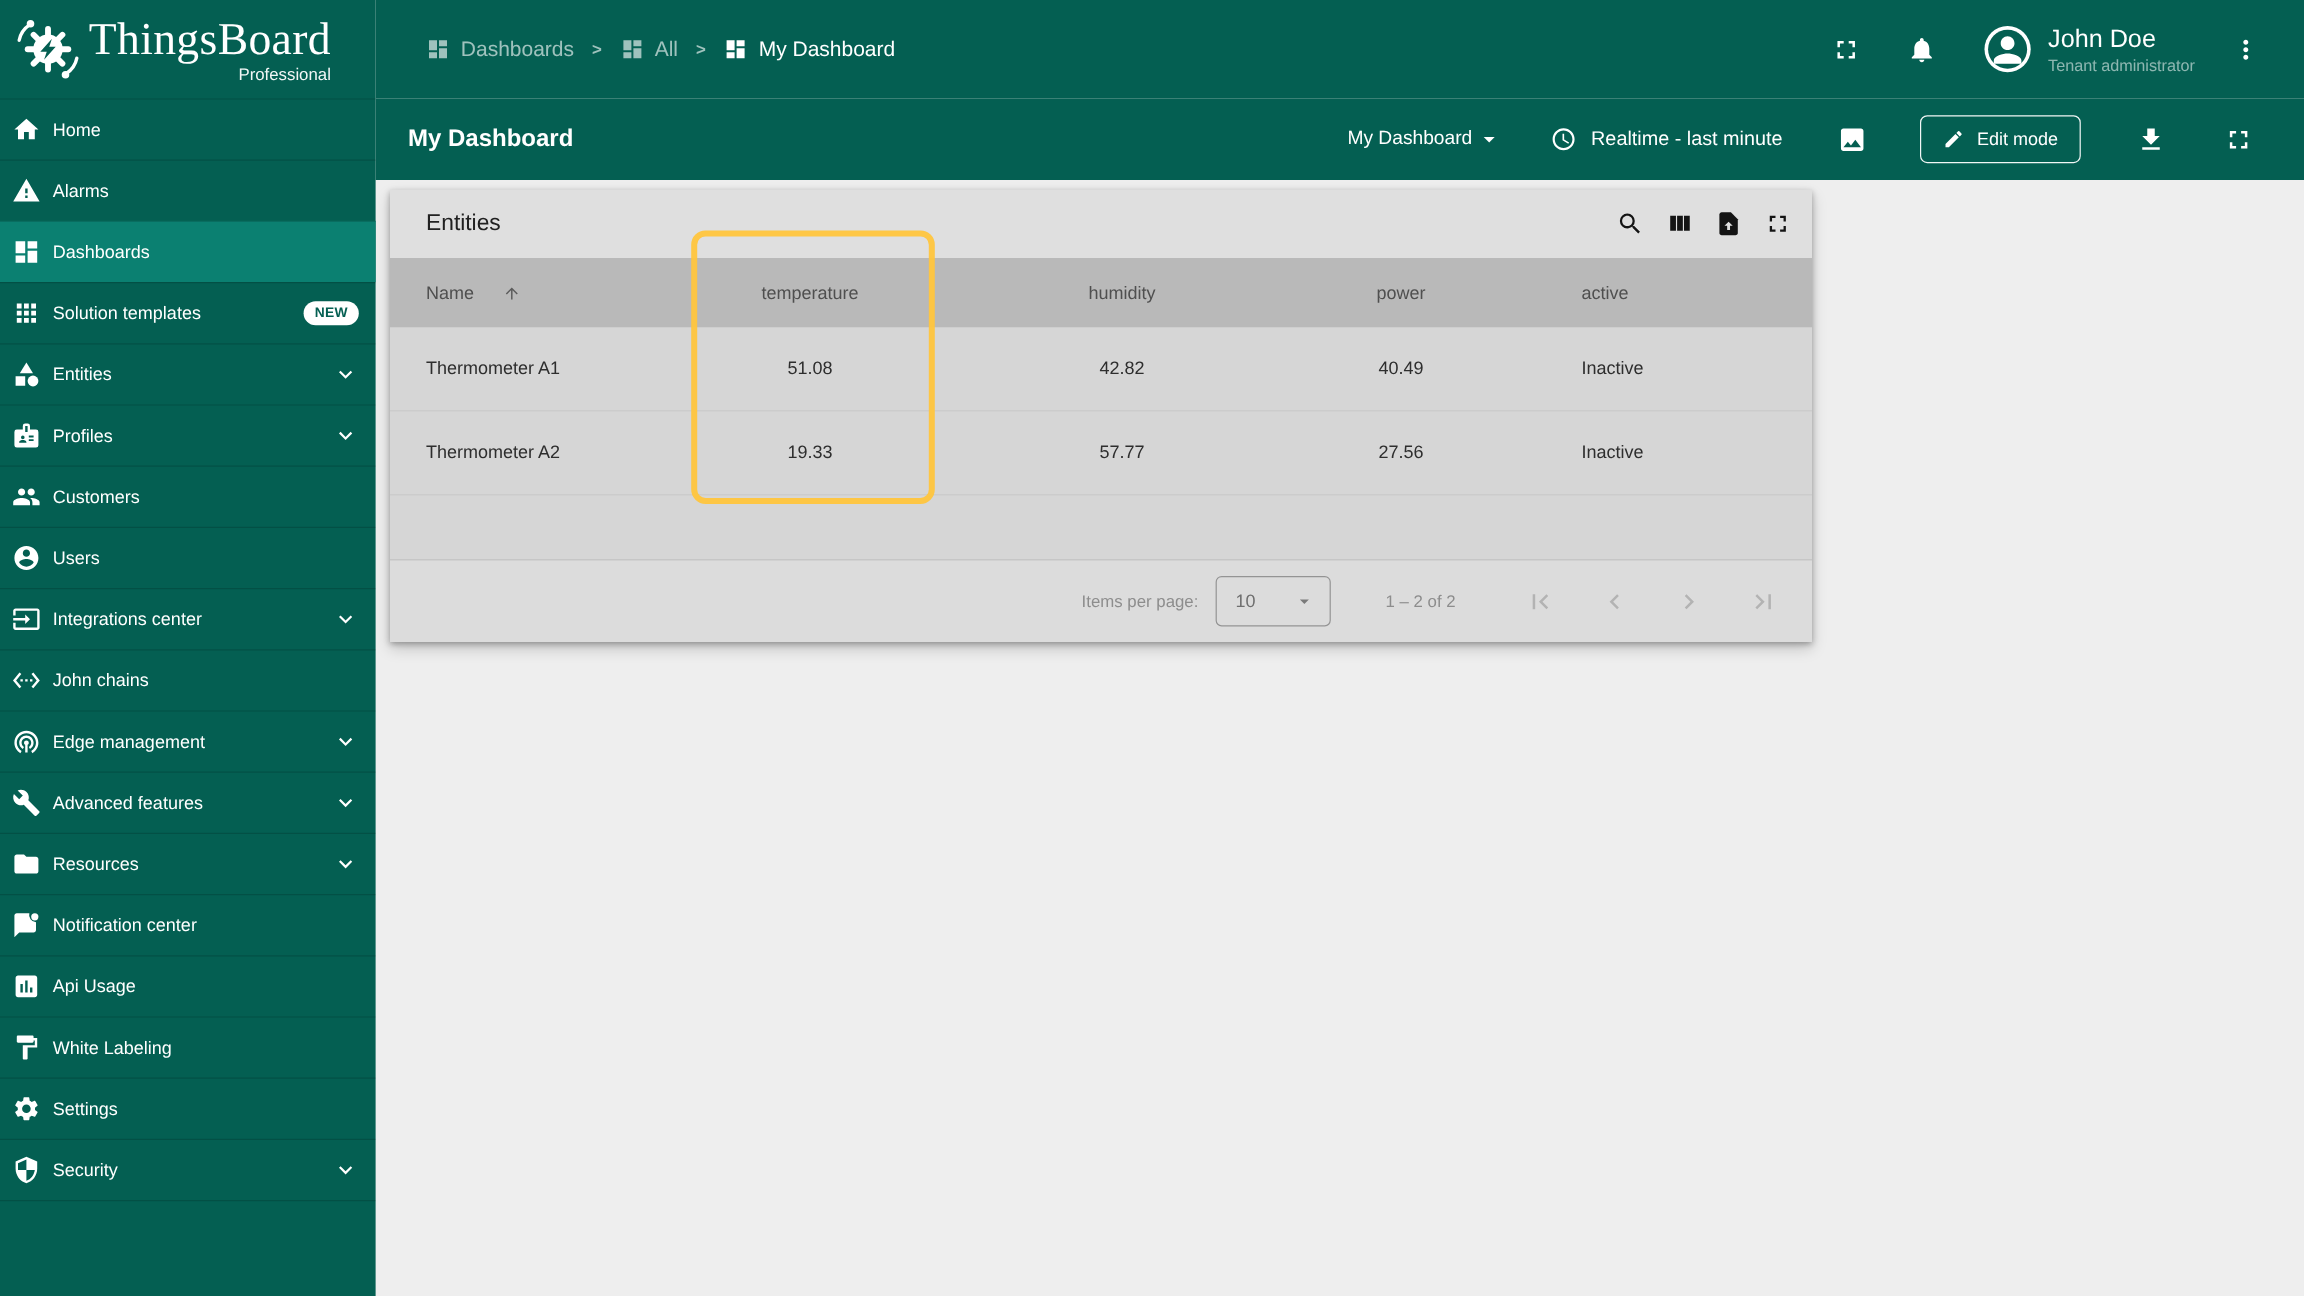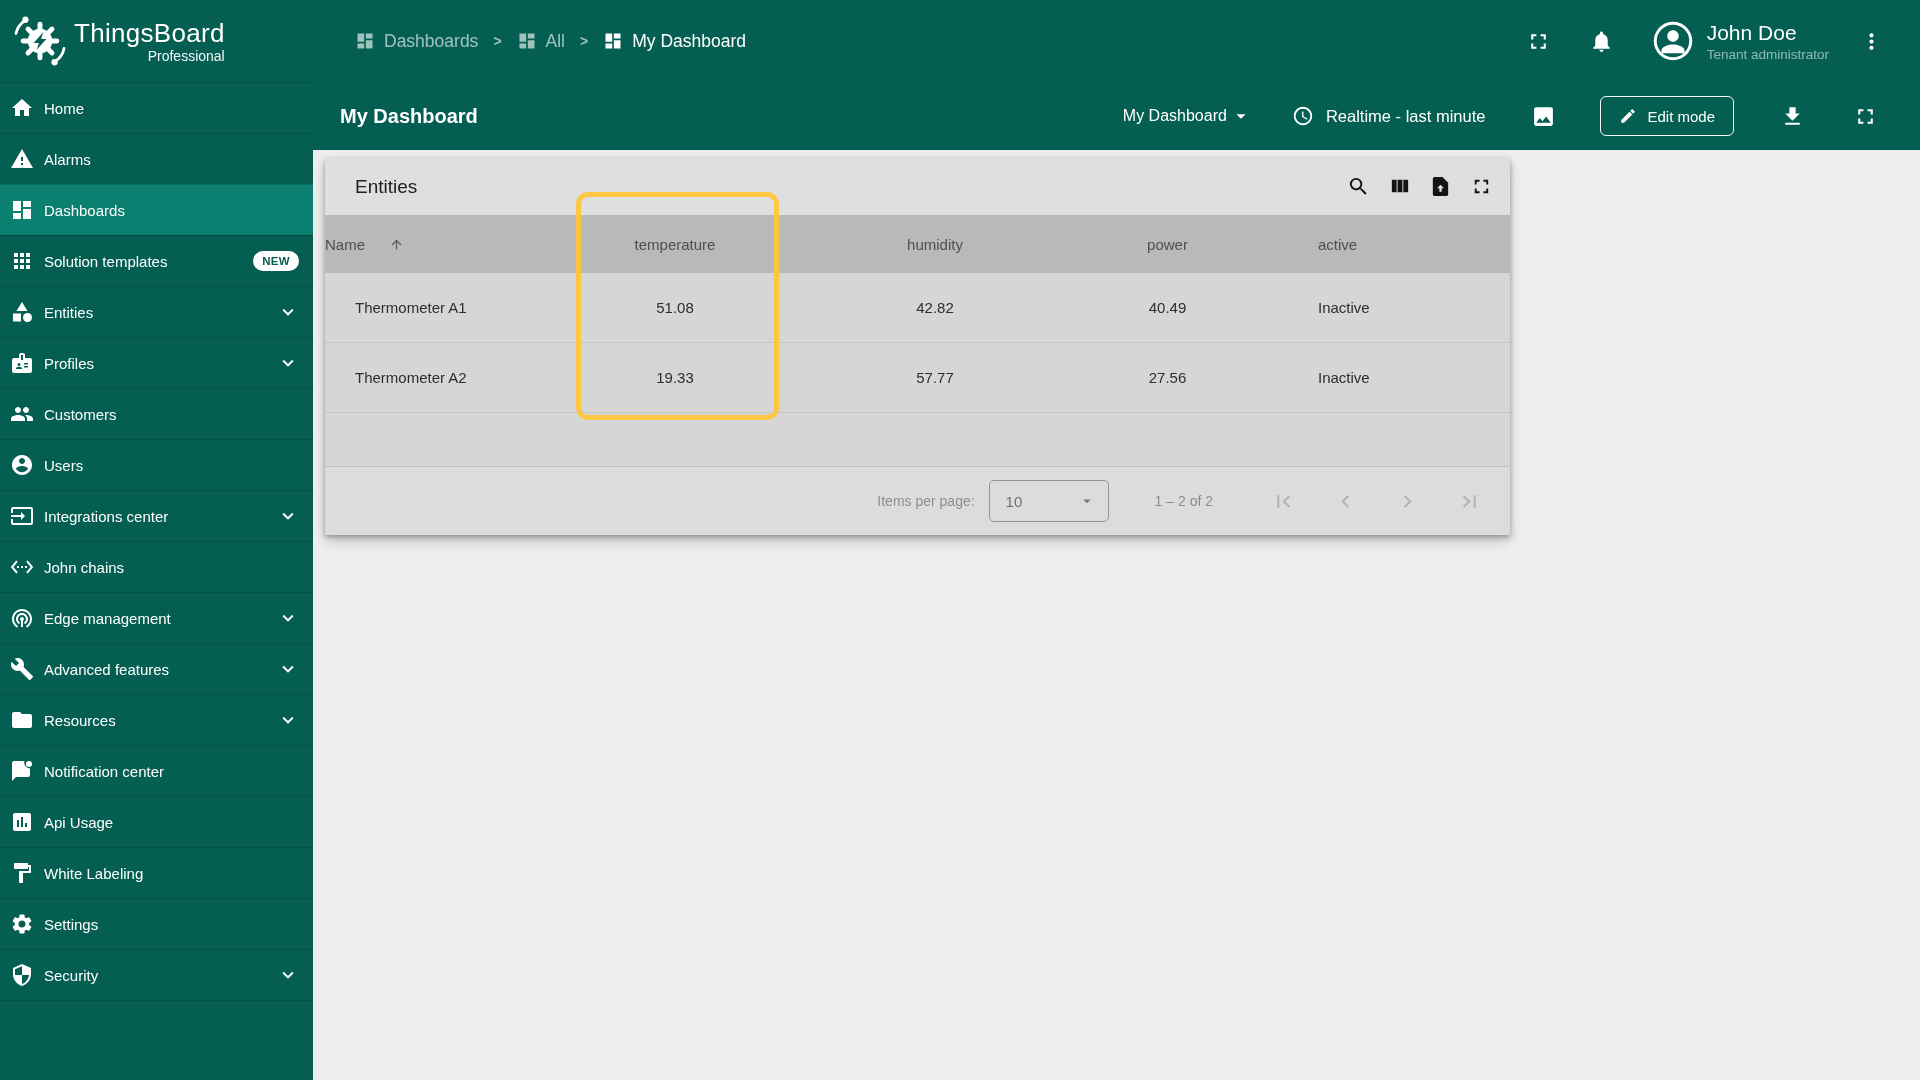--- a/index.html
+++ b/index.html
@@ -13,21 +13,21 @@
   *{box-sizing:border-box;margin:0;padding:0;}
   html,body{width:1920px;height:1080px;overflow:hidden;}
   body{font-family:"Liberation Sans",sans-serif;background:var(--content-bg);position:relative;}
   svg{display:block;}
 
   
   .sidebar{position:absolute;left:0;top:0;width:313px;height:1080px;background:var(--teal);z-index:3;}
   .logo-block{height:82px;display:flex;align-items:center;padding:0 12px 0 12px;cursor:pointer;}
   .logo-icon svg{width:56px;height:56px;}
   .logo-text{display:flex;flex-direction:column;align-items:flex-end;color:#fff;line-height:1;margin-left:6px;}
-  .logo-name{font-size:26px;font-weight:400;letter-spacing:.3px;}
+  .logo-name{font-size:38px;font-weight:400;letter-spacing:.3px;font-family:Liberation Serif, serif;}
   .logo-edition{font-size:14px;margin-top:3px;color:rgba(255,255,255,.95);}
   .nav-item{height:51px;display:flex;align-items:center;padding:0 14px 0 10px;color:#fff;
     border-top:1px solid rgba(0,0,0,.15);cursor:pointer;}
   .nav-item.active{background:var(--teal-active);}
   .nav-icon{width:24px;height:24px;margin-right:10px;flex:none;}
   .nav-icon svg{width:24px;height:24px;}
   .nav-label{font-size:15px;font-weight:500;flex:1;white-space:nowrap;}
   .nav-badge{background:#fff;color:var(--teal);font-size:11.5px;font-weight:700;padding:4px 9px;border-radius:12px;letter-spacing:.3px;}
   .nav-chevron svg{width:22px;height:22px;}
   .nav-end-divider{border-top:1px solid rgba(0,0,0,.15);}
@@ -73,31 +73,31 @@
   .card{position:relative;margin:8px 0 0 12px;width:1185px;background:var(--card-bg);
     box-shadow:0 2px 5px rgba(0,0,0,.3),0 6px 12px rgba(0,0,0,.18);}
   .card-header{height:57px;display:flex;align-items:center;padding:0 17px 0 30px;}
   .card-title{font-size:19px;color:#212121;}
   .card-actions{margin-left:auto;display:flex;align-items:center;gap:18px;color:#141414;}
   .card-actions .icon-btn{color:#141414;}
   .card-actions svg{width:23px;height:23px;}
   .tgrid{display:grid;grid-template-columns:235px 230px 290px 175px 255px;align-items:center;}
   .thead{background:var(--band-bg);height:58px;color:#4f4f4f;font-size:15px;}
   .th{text-align:center;cursor:pointer;}
-  .th-name{display:flex;align-items:center;gap:24px;text-align:left;}
+  .th-name{display:flex;align-items:center;gap:24px;padding-left:30px;text-align:left;}
   .th-name svg{width:15px;height:15px;color:#5c5c5c;}
   .th-active{text-align:left;padding-left:63px;}
   .trow{height:70px;background:var(--row-bg);border-bottom:1px solid #c5c5c5;font-size:15px;color:#2e2e2e;cursor:pointer;}
   .td{text-align:center;}
   .td-name{text-align:left;padding-left:30px;}
   .td-active{text-align:left;padding-left:63px;}
   .tfiller{height:53px;background:var(--row-bg);}
   .tfooter{height:69px;display:flex;align-items:center;justify-content:flex-end;background:#dcdcdc;
     border-top:1px solid #c0c0c0;color:#8d8d8d;font-size:14px;padding-right:28px;}
-  .ipp-select{margin-left:14px;width:120px;height:42px;border:1px solid #949494;border-radius:5px;
+  .ipp-select{margin-left:14px;width:96px;height:42px;border:1px solid #949494;border-radius:5px;
     display:flex;align-items:center;justify-content:space-between;padding:0 12px 0 16px;color:#6f6f6f;
     font-size:15px;cursor:pointer;background:transparent;}
   .ipp-select svg{width:18px;height:18px;color:#7a7a7a;}
   .range{margin-left:46px;color:#8d8d8d;}
   .pager{margin-left:58px;display:flex;align-items:center;gap:37px;color:#b3b3b3;}
   .pager .icon-btn{color:#b3b3b3;cursor:default;}
   .pager svg{width:25px;height:25px;}
 
   .highlight-box{position:absolute;left:251px;top:34px;width:203px;height:228px;
     border:5px solid rgba(255,197,61,.95);border-radius:12px;pointer-events:none;z-index:6;}

